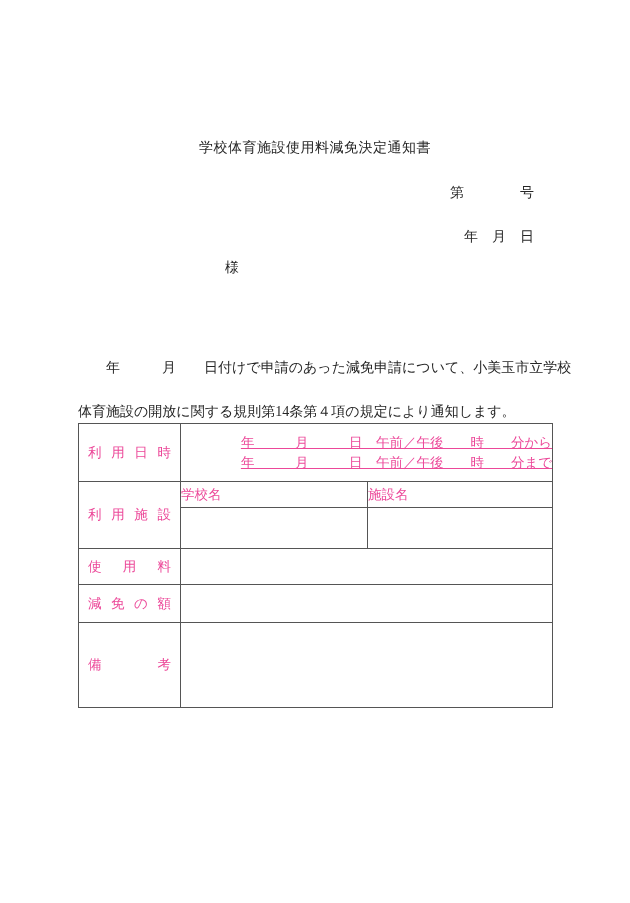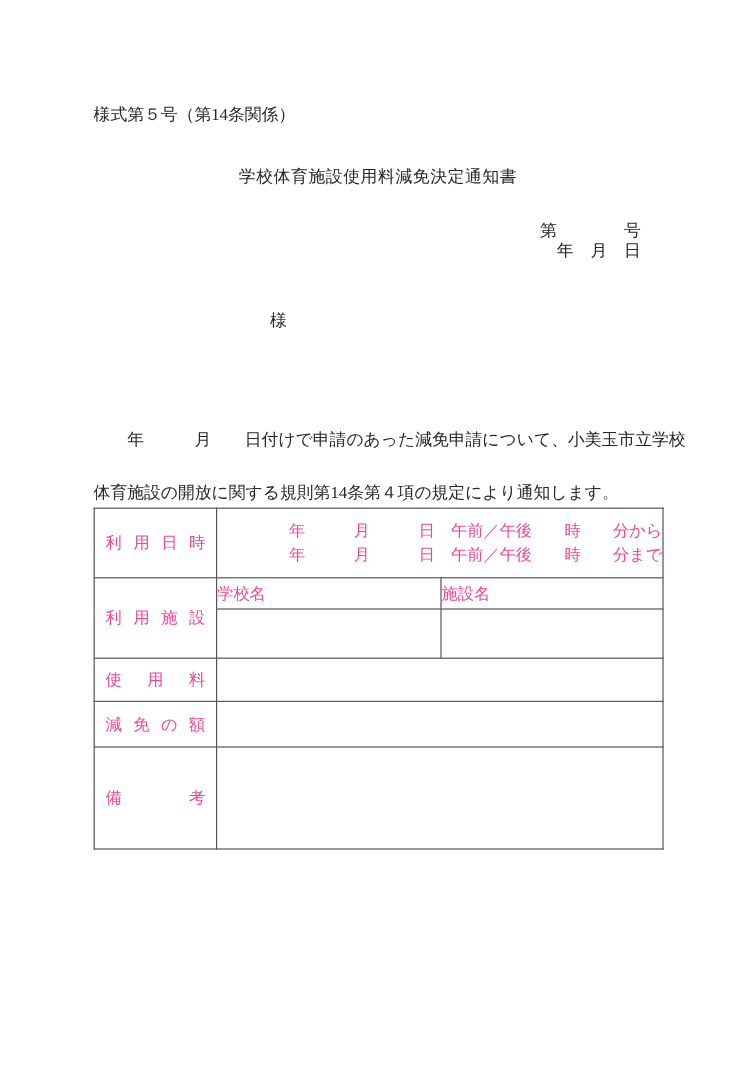--- a/index.html
+++ b/index.html
@@ -10,21 +10,21 @@
     font-family:"Liberation Serif","DejaVu Serif",serif;
     color:#262626;
     font-size:14px;
     overflow:hidden;
   }
   .abs{position:absolute;white-space:pre;}
   .form-number{left:78px;top:87px;}
   .doc-title{left:0;right:0;top:139px;text-align:center;letter-spacing:0.5px;font-family:Liberation Mono, monospace;}
   .right-line{right:96px;text-align:right;}
   .number-line{top:184px;}
-  .date-line{top:200px;}
+  .date-line{top:228px;}
   .recipient{left:225px;top:259px;}
   .sender{left:314px;top:305px;}
   .body-par{left:78px;top:357px;width:500px;line-height:22px;white-space:pre-wrap;}
   
   table.form-table{
     position:absolute;left:78px;top:423px;
     width:474px;
     border-collapse:collapse;
     table-layout:fixed;
     font-size:13.5px;
@@ -36,29 +36,28 @@
     padding:0;
     vertical-align:middle;
   }
   .row-label{
     display:block;
     margin:0 9px;
     text-align:justify;
     text-align-last:justify;
   }
   .dt-cell{text-align:right;padding-right:10px;}
-  .dt-line{line-height:20px;}
+  .dt-line{line-height:20px;text-decoration:underline;}
   .subhead{padding-left:6px;vertical-align:middle;}
 </style>
 </head>
 <body>
 
 <div class="page">
 
-  <div class="abs form-number">様式第５号（第14条関係）</div>
 
   <div class="abs doc-title">学校体育施設使用料減免決定通知書</div>
 
   <div class="abs right-line number-line">第　　　　号</div>
 
   <div class="abs right-line date-line">年　月　日</div>
 
   <div class="abs recipient">様</div>
 
 

